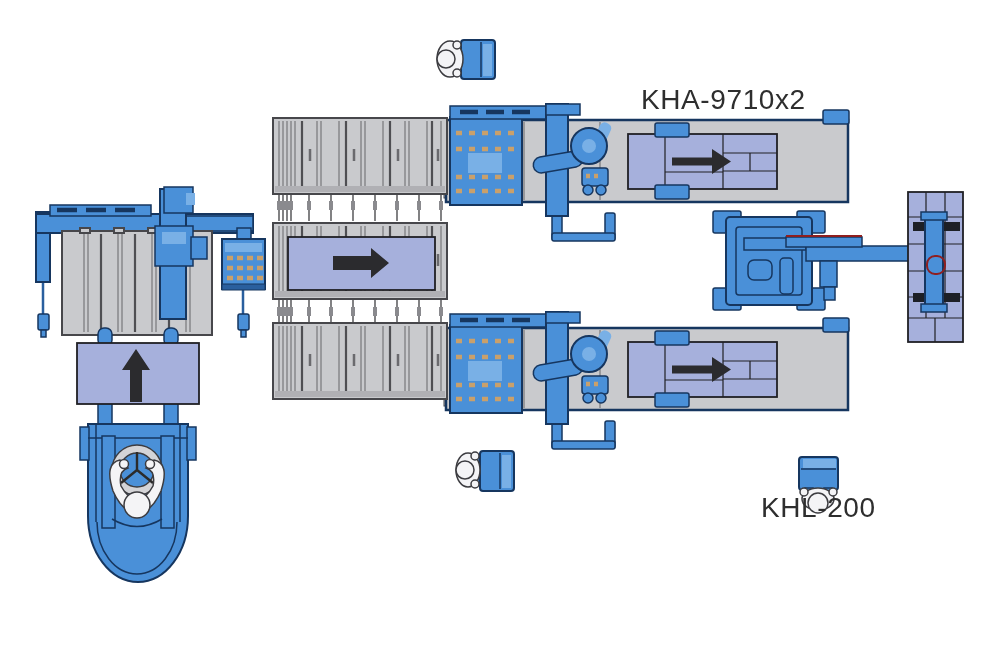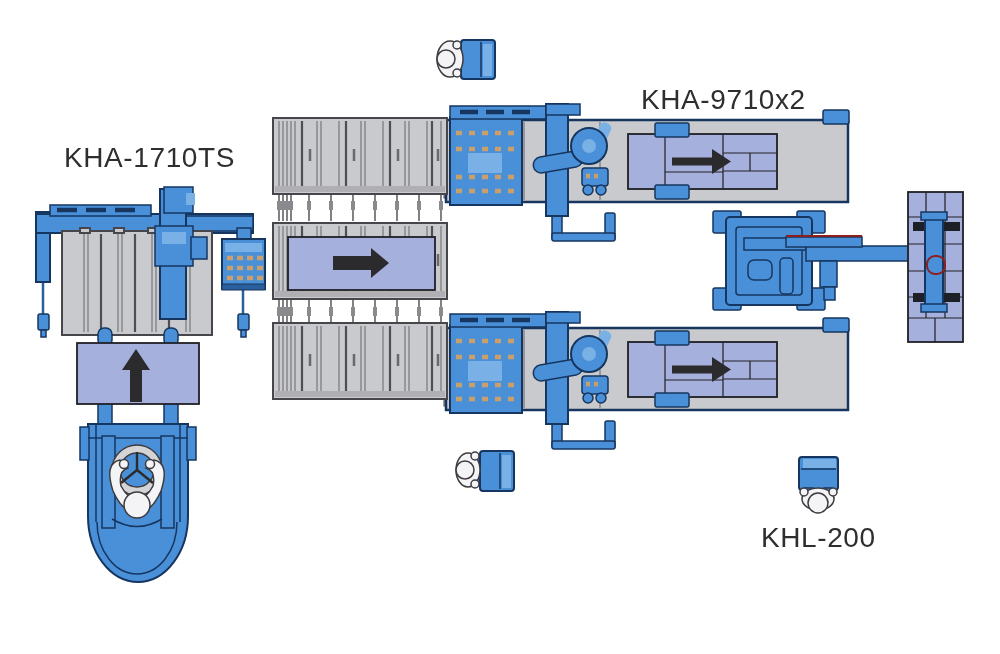--- a/index.html
+++ b/index.html
@@ -232,17 +232,16 @@
     <rect class="mbl" x="803" y="459" width="33" height="9"></rect>
     <rect class="mb1" x="805" y="488" width="8" height="11"></rect>
     <rect class="mb1" x="824" y="488" width="8" height="11"></rect>
     <ellipse class="wt" cx="818" cy="499" rx="16" ry="11"></ellipse>
     <circle class="wt" cx="818" cy="503" r="10"></circle>
     <circle class="wt" cx="804" cy="492" r="4"></circle>
     <circle class="wt" cx="833" cy="492" r="4"></circle>
   </g>
 </svg>
 
-<div class="lbl" style="left:64px;top:142px">KHA-1710TS</div>
 <div class="lbl" style="left:641px;top:84px">KHA-9710x2</div>
-<div class="lbl" style="left:761px;top:522px">KHL-200</div>
+<div class="lbl" style="left:761px;top:492px">KHL-200</div>
 
 </div>
 
 </body></html>

